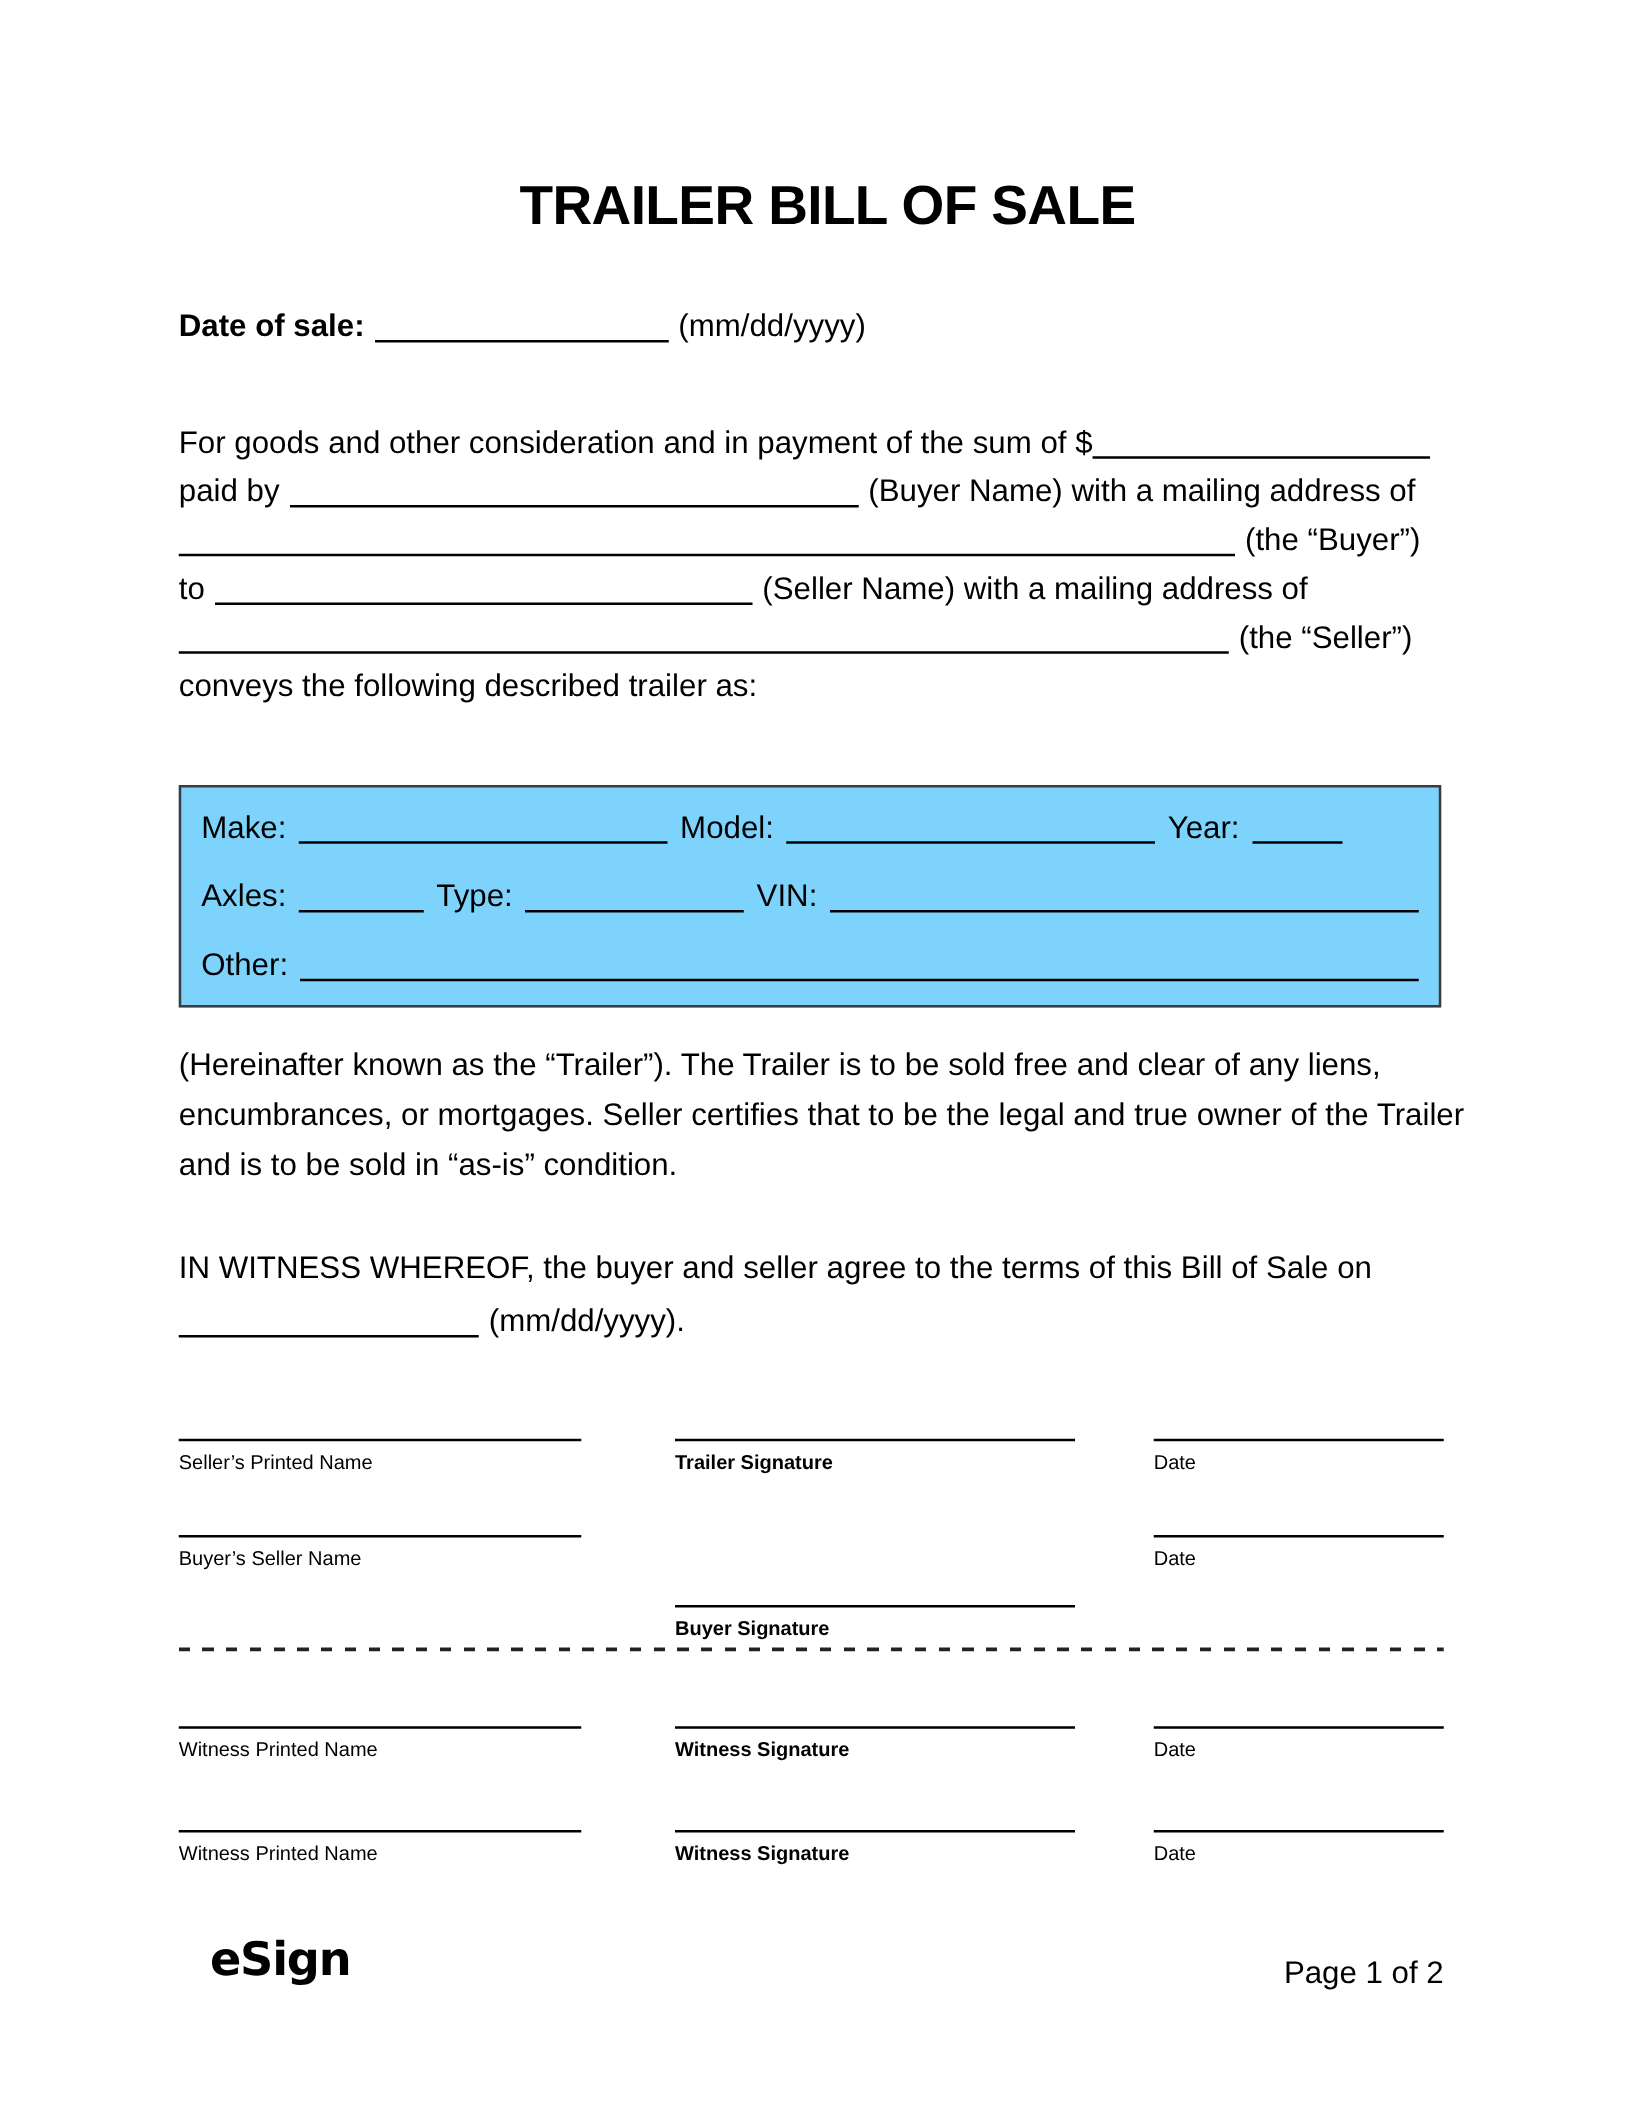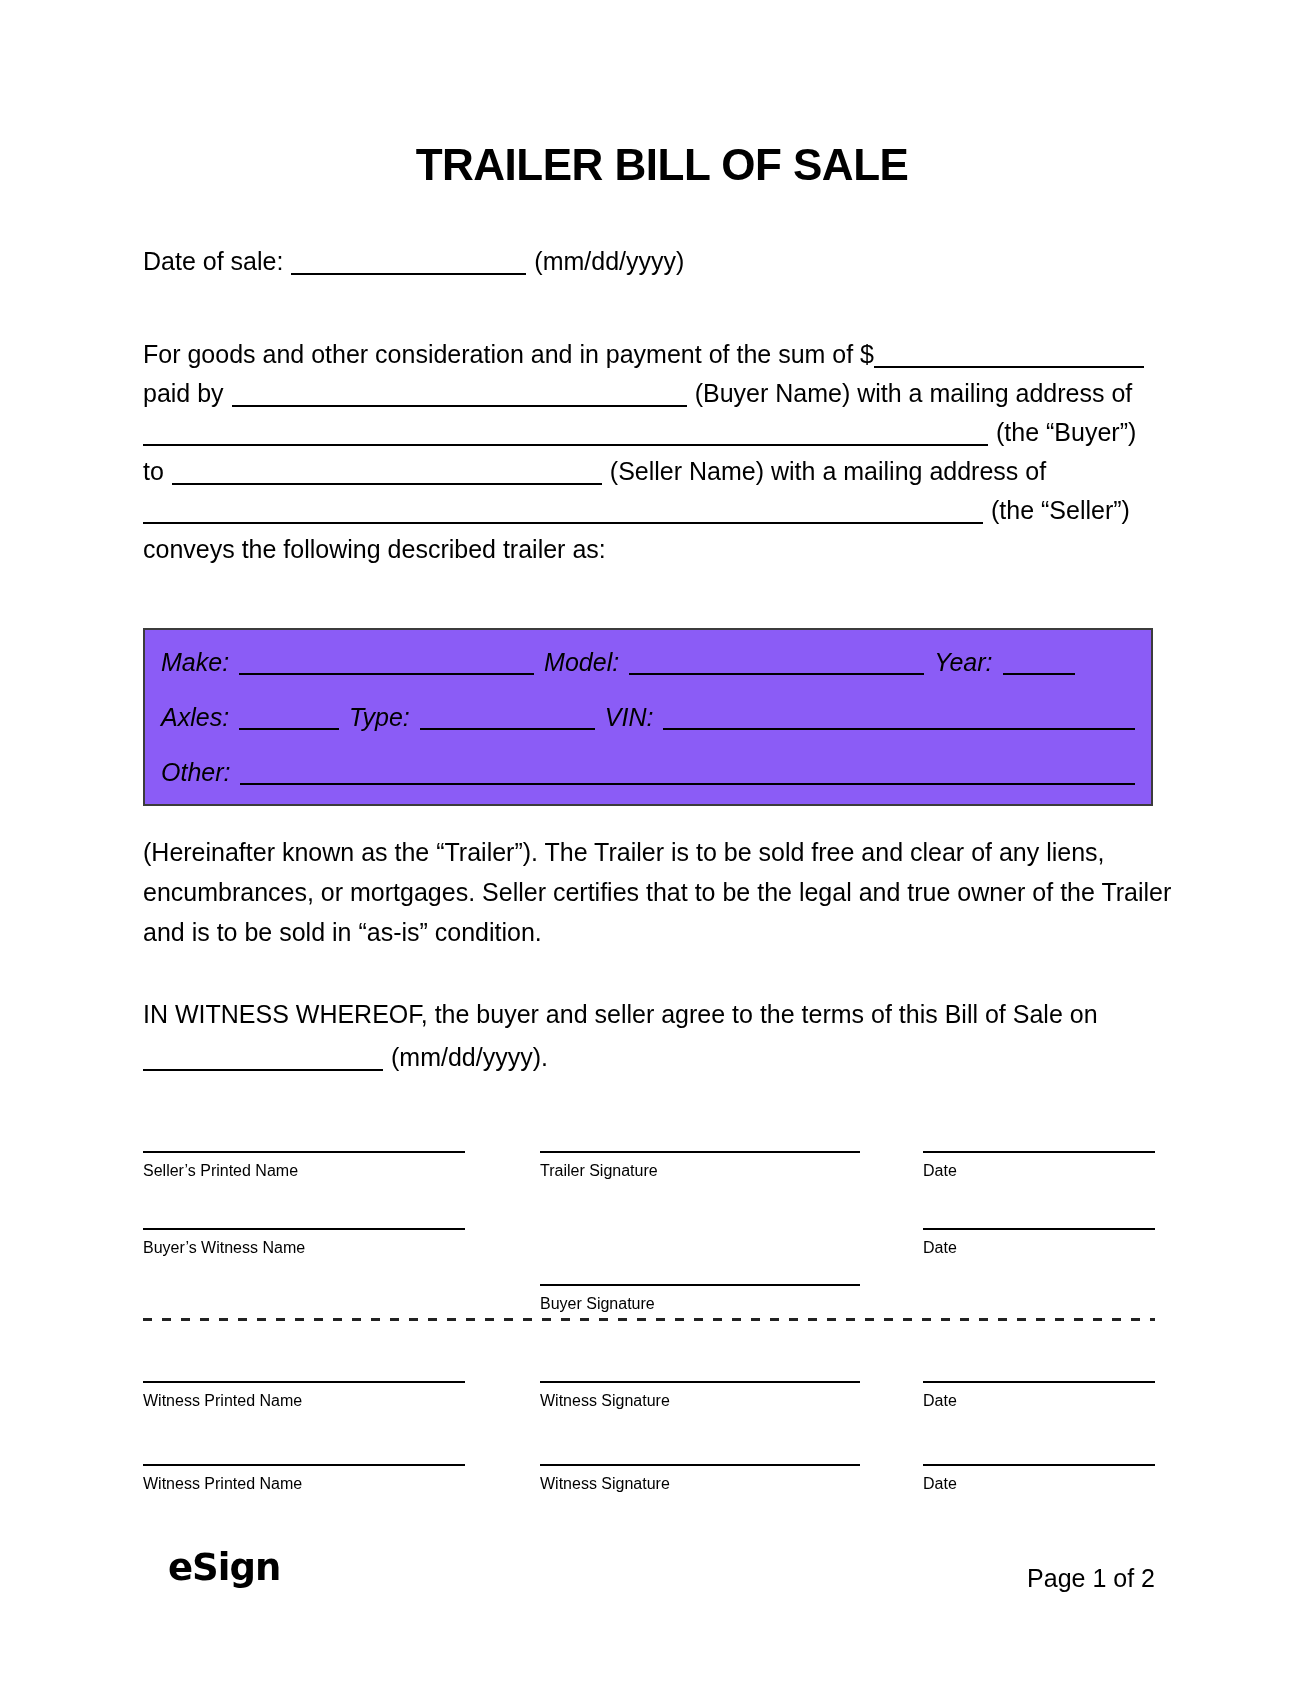--- a/index.html
+++ b/index.html
@@ -4,33 +4,33 @@
 <style>
   * { margin:0; padding:0; box-sizing:border-box; }
   html,body { background:#888; }
   .page {
     position:relative; width:1304px; height:1690px; margin:0 auto;
     background:#ffffff; color:#000;
     font-family:"Liberation Sans", sans-serif; font-size:25px;
     overflow:hidden;
   }
   .line { position:absolute; left:143px; width:1012px; white-space:nowrap; }
-  .bold { font-weight:normal; }
+  .bold { font-weight:bold; }
   .blank {
     display:inline-block; height:20px; border-bottom:2px solid #000;
     vertical-align:-5px; margin:0 8px;
   }
   .blank.nl { margin-left:0; }
   .title {
     position:absolute; left:0; top:140px; width:100%;
     text-align:center; font-size:44px; font-weight:bold; letter-spacing:-0.5px;padding-left:20px;
   }
   .trailer-box {
     position:absolute; left:143px; top:628px; width:1010px; height:178px;
-    background:#8b5cf6; border:2px solid #3c3c3c;font-style:italic;
+    background:#7dd3fc; border:2px solid #3c3c3c;
   }
   .box-row {
     position:absolute; left:16px; right:16px;
     display:flex; align-items:flex-end; white-space:nowrap;
   }
   .box-row .blank { margin:0 10px 2px 10px; }
   .box-row .fill { flex:1; margin-right:0; }
   .sigcell { position:absolute; }
   .sigline { border-top:2px solid #000; height:0; width:100%; }
   .siglabel { margin-top:9px; font-size:16px; }
@@ -115,21 +115,21 @@
     <div class="sigline"></div>
     <div class="siglabel bold">Trailer Signature</div>
   </div>
   <div class="sigcell" style="left:923px; top:1151px; width:232px">
     <div class="sigline"></div>
     <div class="siglabel">Date</div>
   </div>
 
   <div class="sigcell" style="left:143px; top:1228px; width:322px">
     <div class="sigline"></div>
-    <div class="siglabel">Buyer’s Witness Name</div>
+    <div class="siglabel">Buyer’s Seller Name</div>
   </div>
   <div class="sigcell" style="left:540px; top:1284px; width:320px">
     <div class="sigline"></div>
     <div class="siglabel bold">Buyer Signature</div>
   </div>
   <div class="sigcell" style="left:923px; top:1228px; width:232px">
     <div class="sigline"></div>
     <div class="siglabel">Date</div>
   </div>
 

